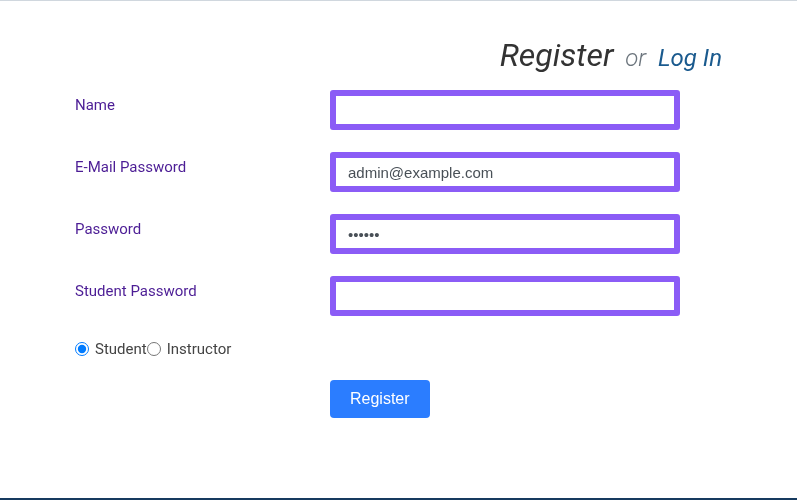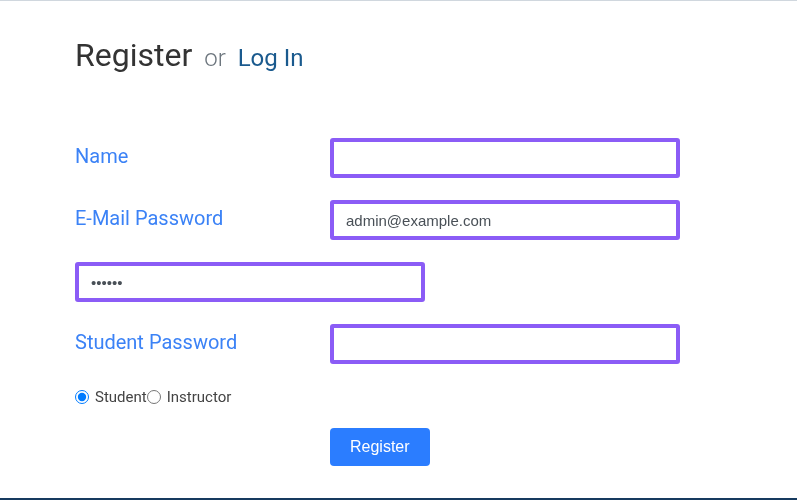--- a/index.html
+++ b/index.html
@@ -14,23 +14,24 @@
       width: 797px;
       height: 500px;
       border-top: 1px solid #d0d7de;
       border-bottom: 2px solid #163a5f;
       position: relative;
     }
     .container {
       padding: 35px 75px 0 75px;
     }
     .heading {
-      text-align: left;
-      margin-bottom: 64px;
+      text-align: right;
+      margin-bottom: 16px;
       font-weight: 400;
+      font-style: italic;
     }
     .heading-main {
       font-size: 32px;
       color: #333;
       font-weight: 400;
     }
     .heading-or {
       font-size: 24px;
       color: #6c757d;
       font-weight: 300;
@@ -43,33 +44,33 @@
       text-decoration: none;
       cursor: pointer;
     }
     .form-row {
       display: flex;
       align-items: center;
       margin-bottom: 22px;
     }
     .form-label {
       width: 255px;
-      font-size: 20px;
-      color: #3b82f6;
+      font-size: 15px;
+      color: #4c1d95;
       padding-top: 6px;
       align-self: flex-start;
     }
     .form-control-wrap {
       flex: 1;
       max-width: 350px;
     }
     .form-input {
       width: 100%;
       height: 40px;
-      border: 4px solid #8b5cf6;
+      border: 6px solid #8b5cf6;
       border-radius: 3px;
       padding: 8px 12px;
       font-size: 15px;
       color: #495057;
       background: #fff;
       outline: none;
     }
     .radio-group {
       display: flex;
       align-items: center;
@@ -124,20 +125,21 @@
   </div>
 
   <div class="form-row">
     <label class="form-label">E-Mail Password</label>
     <div class="form-control-wrap">
       <input type="email" class="form-input" value="admin@example.com" style="">
     </div>
   </div>
 
   <div class="form-row">
+    <label class="form-label">Password</label>
     <div class="form-control-wrap">
       <input type="password" class="form-input" value="••••••" style="">
     </div>
   </div>
 
   <div class="form-row">
     <label class="form-label">Student Password</label>
     <div class="form-control-wrap">
       <input type="password" class="form-input" value="" style="">
     </div>

